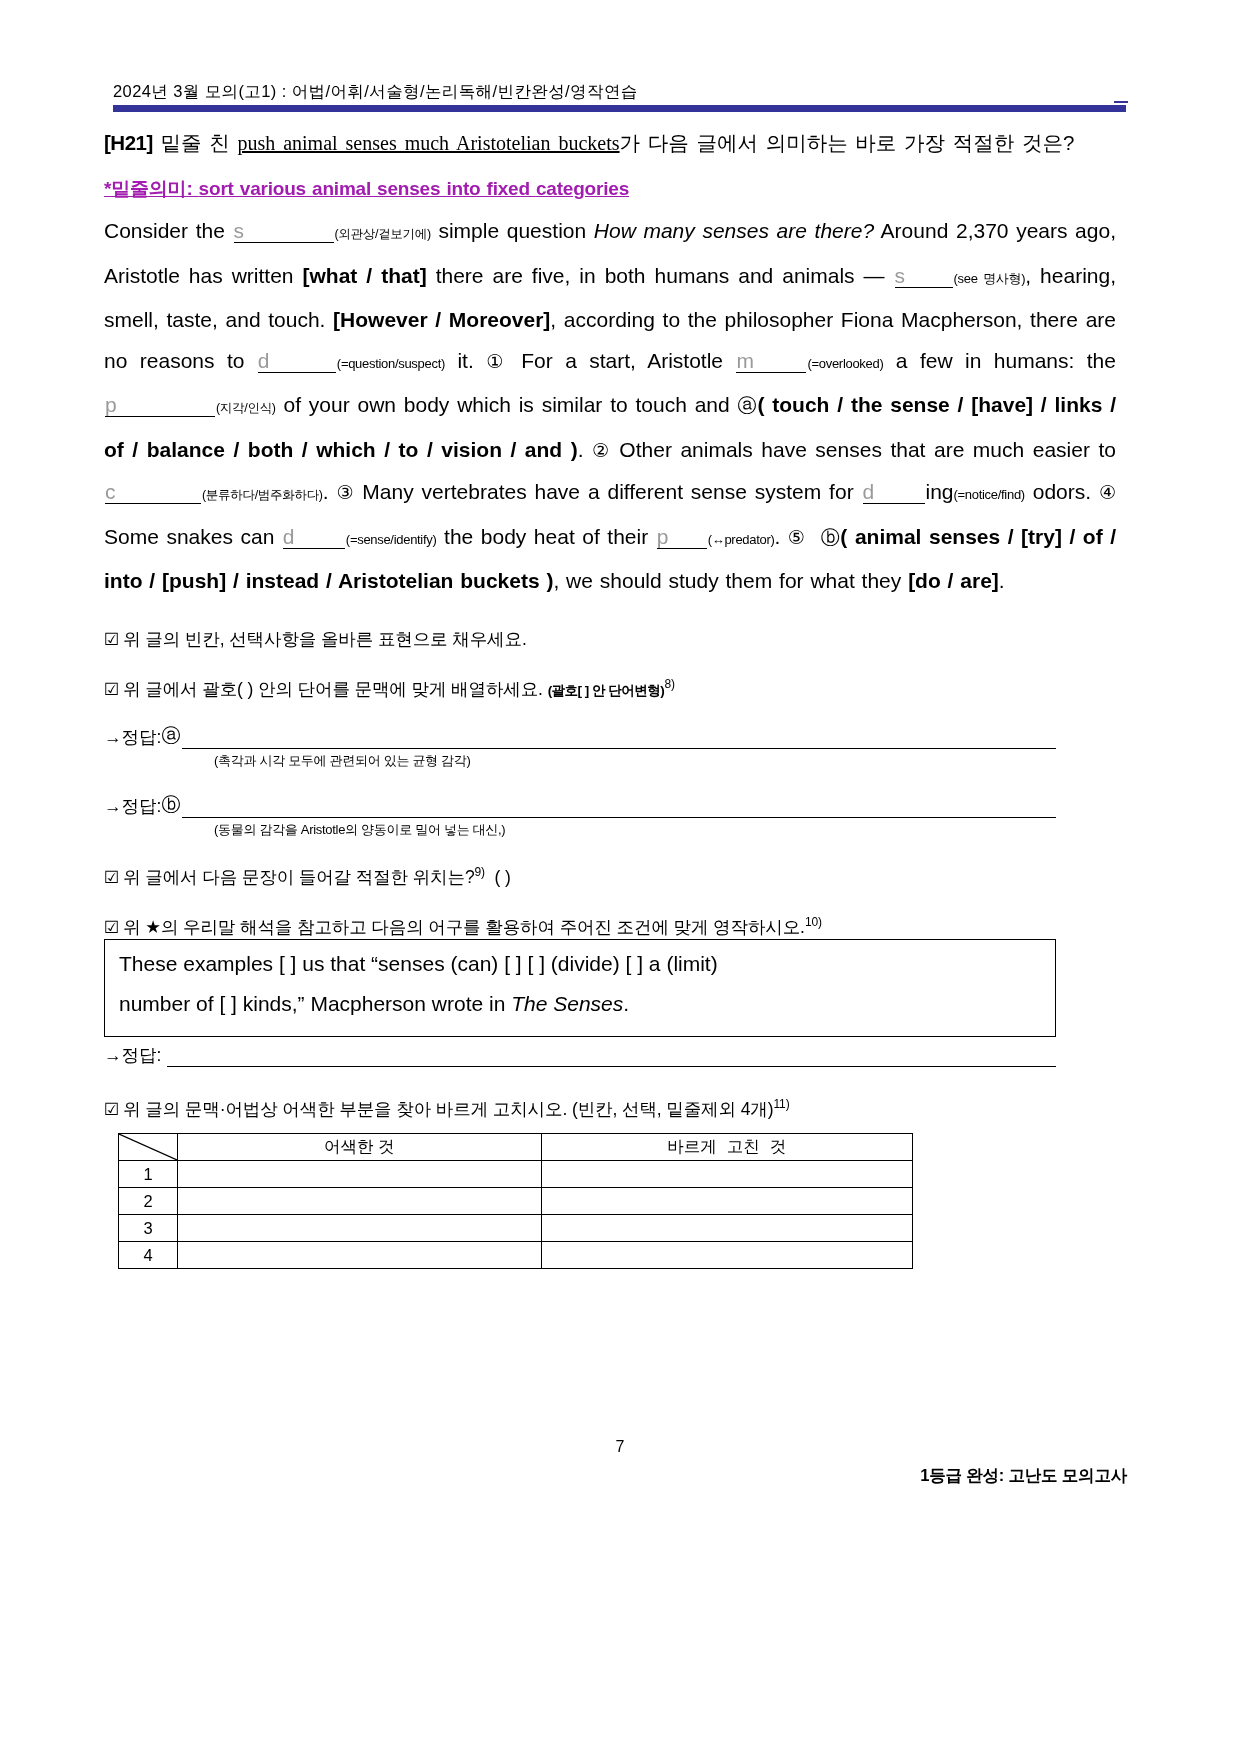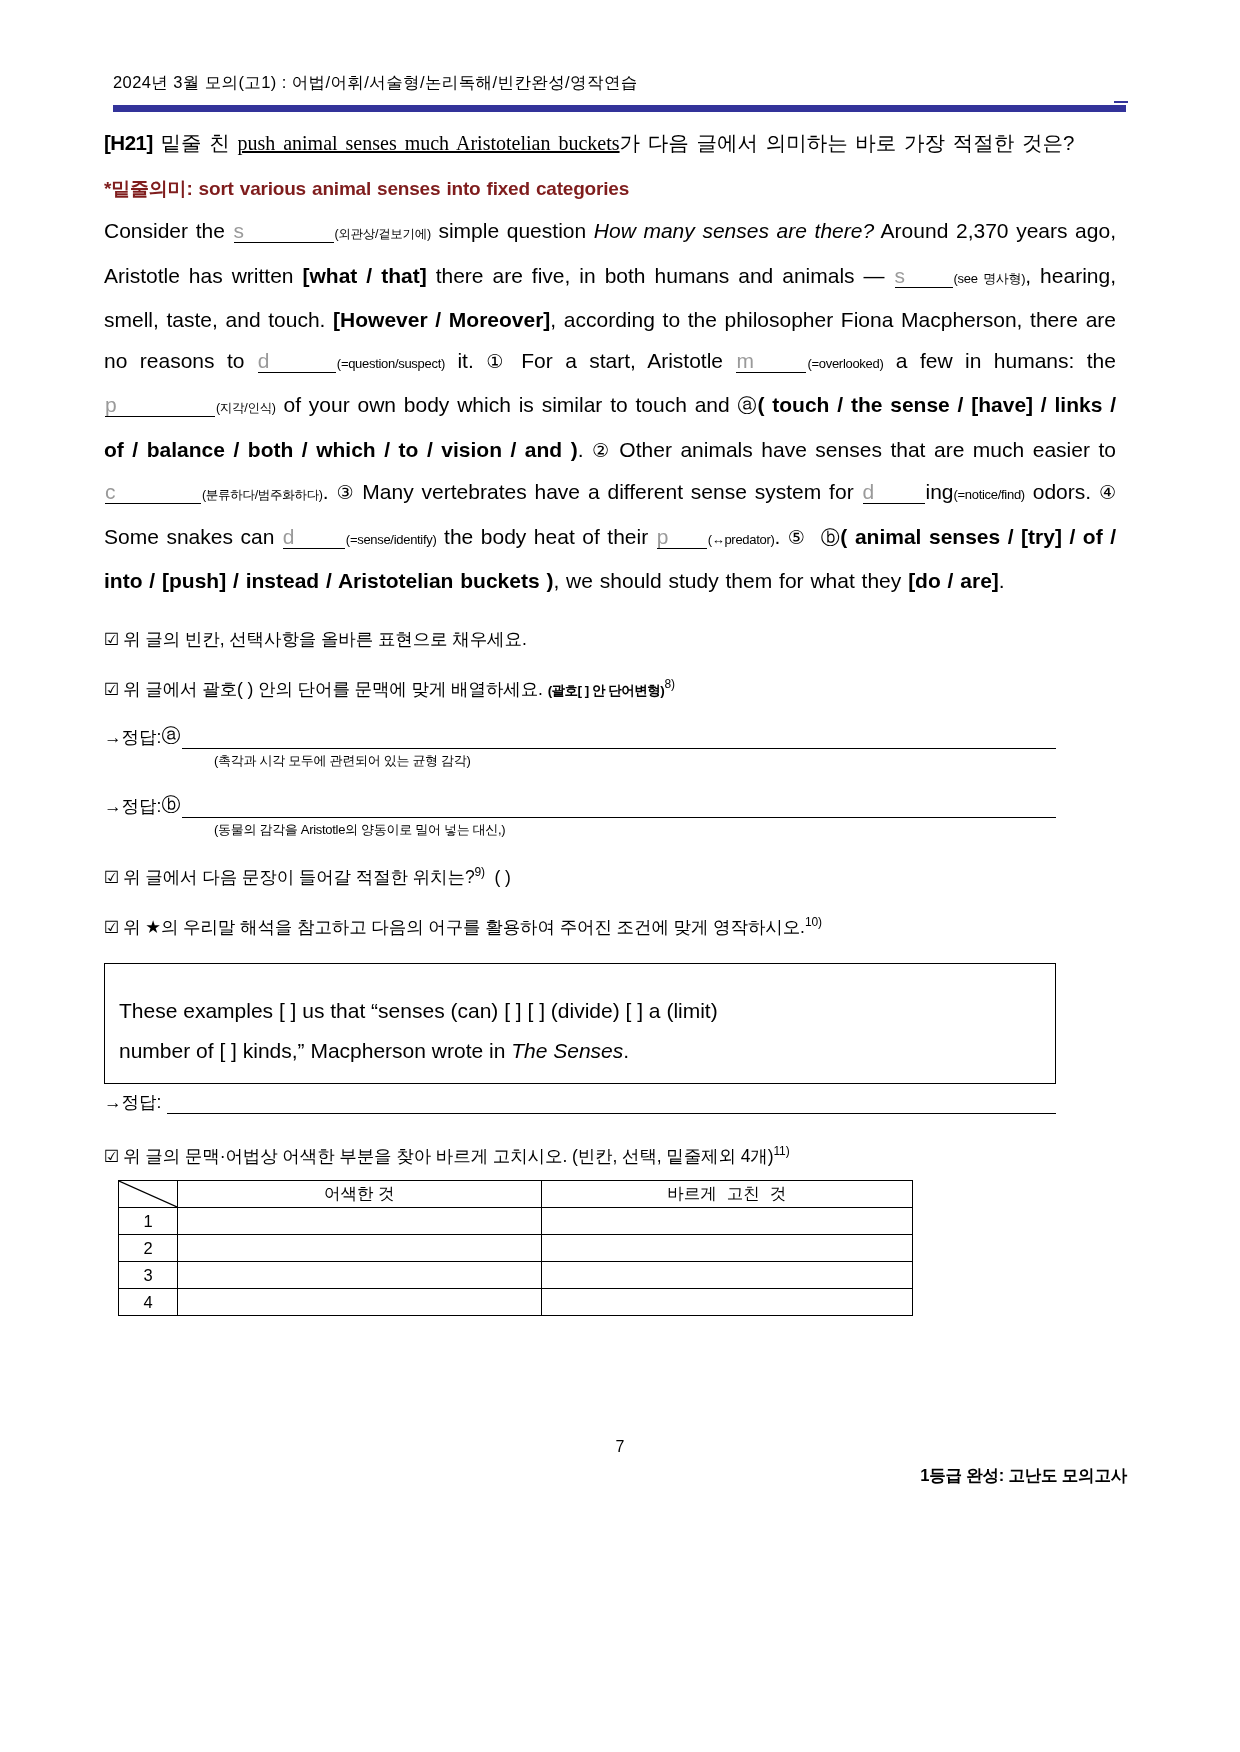--- a/index.html
+++ b/index.html
@@ -18,21 +18,21 @@
     margin: 0 auto;
     background: #ffffff;
     box-sizing: border-box;
     overflow: hidden;
   }
 
   
   .hdr {
     position: absolute;
     left: 113px;
-    top: 72px;
+    top: 81px;
     font-size: 16.5px;
     letter-spacing: 0.4px;
     white-space: nowrap;
   }
   .hdr-rule {
     position: absolute;
     left: 113px;
     top: 105px;
     width: 1013px;
     height: 7px;
@@ -67,26 +67,27 @@
     letter-spacing: -0.5px;
   }
   .u-serif {
     font-family: "Liberation Serif", "DejaVu Serif", serif;
     text-decoration: underline;
     font-size: 20px;
     word-spacing: 3px;
   }
 
   .meaning {
-    color: #7f1d1d;
+    color: #a21caf;
     font-weight: bold;
     font-size: 19px;
     margin-top: 12px;
     letter-spacing: -0.2px;
     word-spacing: 1px;
+    text-decoration: underline;
   }
 
   .passage {
     font-size: 21px;
     line-height: 41px;
     text-align: justify;
     text-justify: inter-word;
     margin-top: 8px;
     word-spacing: 1px;
   }
@@ -167,23 +168,23 @@
     font-size: 17.5px;
     line-height: 31px;
     letter-spacing: -0.2px;
   }
   .starbox .it { font-style: italic; font-weight: bold; }
   .starbox .ind { display: block; padding-left: 26px; text-indent: -26px; }
 
   
   .writebox {
     border: 1.4px solid #000;
-    margin-top: 24px;
+    margin-top: 0;
     margin-right: 60px;
-    padding: 27px 14px 12px 14px;
+    padding: 4px 14px 12px 14px;
     font-size: 21px;
     line-height: 40px;
   }
   .writebox .it { font-style: italic; }
 
   .condbox {
     display: inline-block;
     border: 1.4px solid #000;
     margin-top: 12px;
     padding: 3px 8px 4px 8px;

